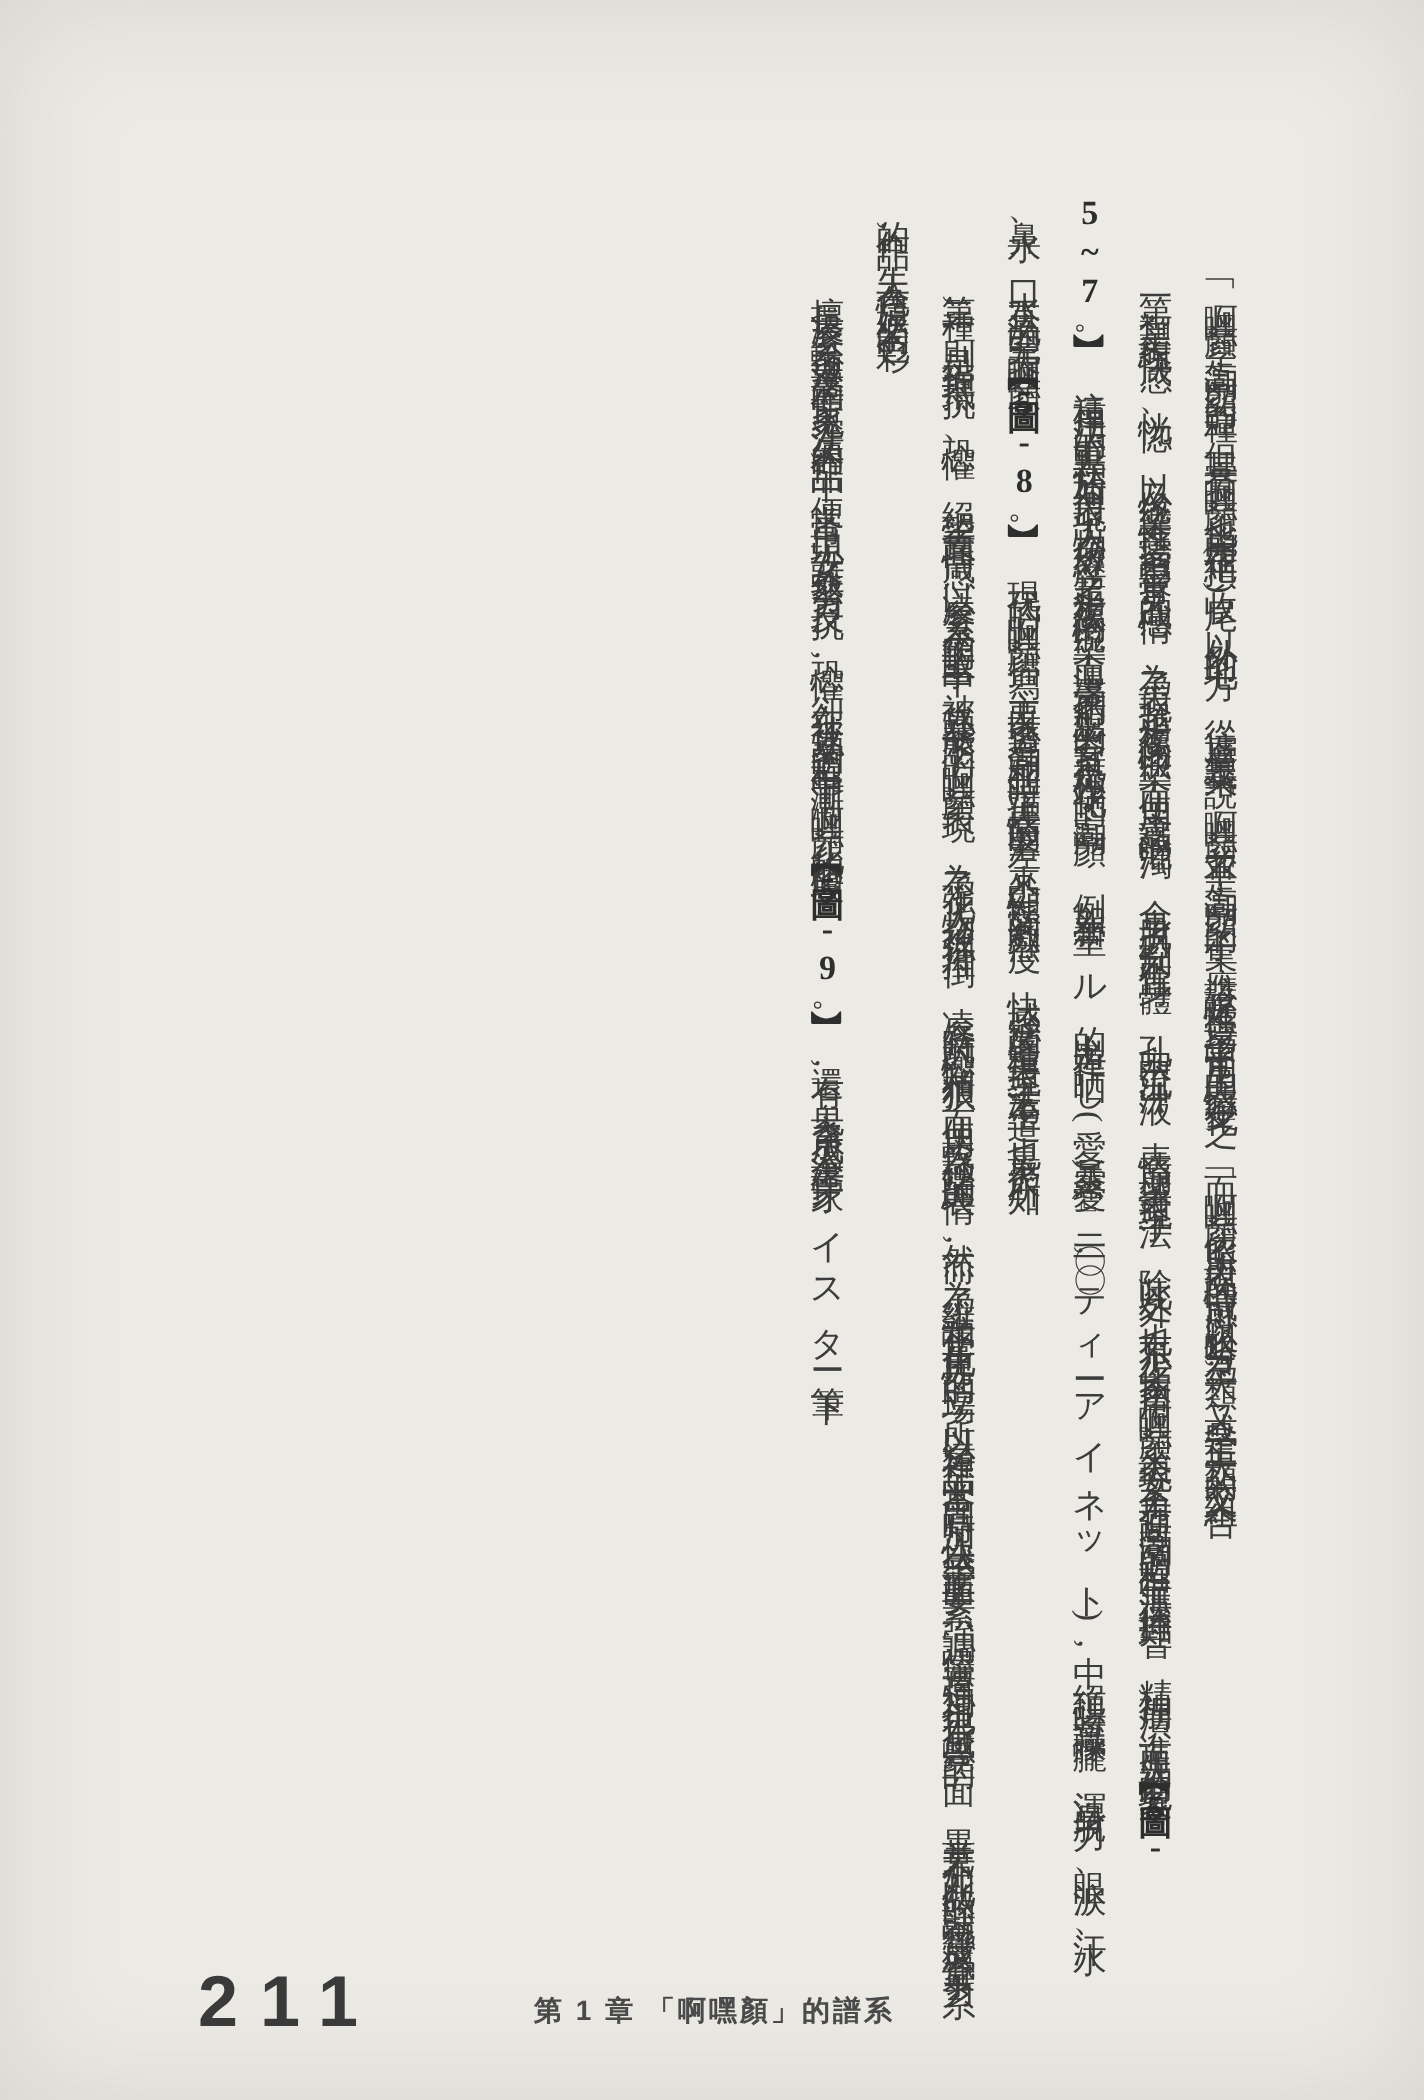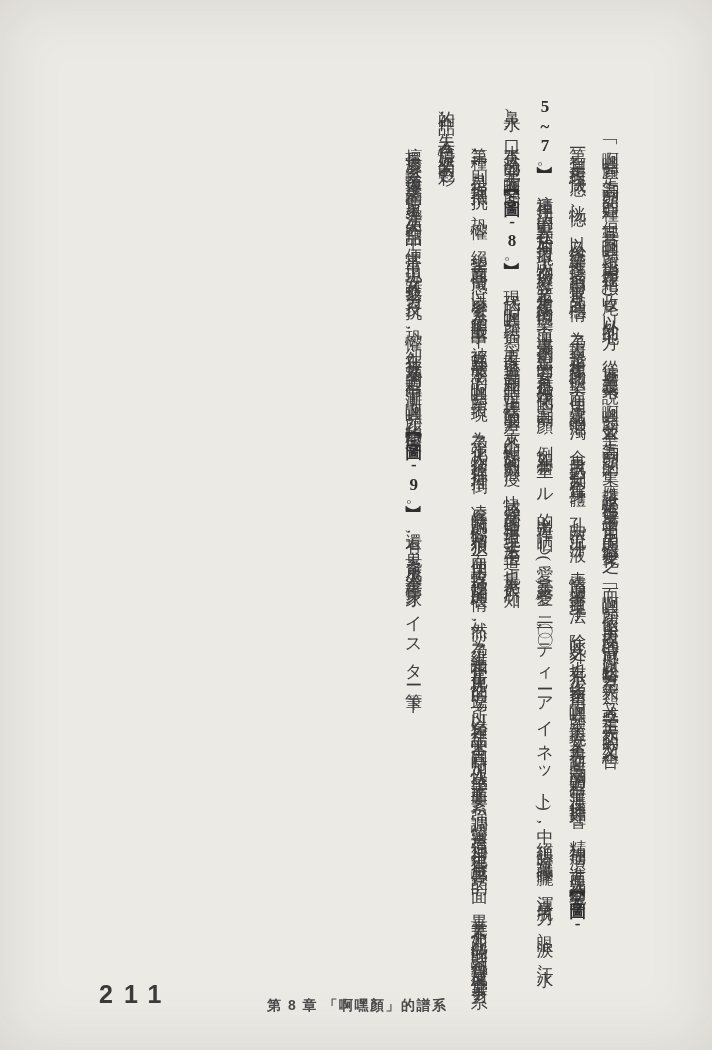--- a/index.html
+++ b/index.html
@@ -36,21 +36,21 @@
   }
   .figref .upright{
     text-orientation:upright;
     letter-spacing:0.5px;
   }
   .footer-page-number{
     position:absolute;
     left:99px;top:980px;
     font-family:"Liberation Sans","DejaVu Sans",sans-serif;
     font-weight:700;
-    font-size:25px;
+    font-size:36px;
     letter-spacing:11px;
     color:#3a3a3a;
   }
   .footer-chapter{
     position:absolute;
     left:267px;top:997px;
     font-family:"Liberation Sans","DejaVu Sans",sans-serif;
     font-weight:600;
     font-size:14px;
     letter-spacing:1.5px;
@@ -64,15 +64,15 @@
 
   <div class="text-area">
       <p class="para">「啊嘿顏」是「高潮顏」的亞種,但其實「啊嘿顏」也能用在絕頂(收尾)以外的地方。從這層意義來說,「啊嘿顏」並不是「高潮顏」的子集,應該說是性愛場景中常用的表情變化之一。而「啊嘿顏」依照所表現的情感可以粗略分為三大類,又或是這三大類的交叉組合。</p>
       <p class="para">第一類是表現快感、恍惚、以及悅樂等性愛描寫中最常見的感情。為了表現超乎想像的快樂,而使用意識的混濁、全身脫力控制不住身體、孔穴中流出汁液、表情崩壞等表現手法。除此之外,也有不少作家會用「啊嘿顏」來表現女主角在迎向高潮的過程中無法保持理智、精神崩潰,進而失神的現象<span class="figref"><span>【</span><span>圖</span><span class="upright">5</span><span class="upright">-</span><span class="upright">5</span><span class="upright">~</span><span class="upright">7</span><span>】</span></span>。這種用法的重點在於如何表現出人物所經歷之超乎想像的悅樂,而漫畫家們想出的答案就是極端化的「高潮顏」。例如新堂エル的出道作『晒し愛(暴露愛)』(二〇一〇,ティーアイネット)中,絕頂時意識朦朧、渾身脫力、眼淚、汗水、鼻水、口水直流的完美「啊嘿顏」<span class="figref"><span>【</span><span>圖</span><span class="upright">5</span><span class="upright">-</span><span class="upright">8</span><span>】</span></span>。現代的「啊嘿顏」描寫,主要以透過高潮和平時端正表情的落差,來凸顯性愛的激烈度、快感強度的這種表現手法為王道,也最為人所知。</p>
       <p class="para">第二種,則是描寫抵抗、恐懼、絕望等負面情感,以凌辱系為主的故事中,被強暴狀態下的「啊嘿顏」表現。為了強化人物被強行推倒、凌辱時的恐懼和狼狽,而使用較為極端的表情。然而,為了維護和正當化男性的立場,所以這類作品中常會同時加入快感等正面要素,強調「儘管遭強迫卻也很有感覺」的一面。畢竟若不如此做的話就會變成獵奇暴力系的作品,失去色情娛樂的色彩。</p>
       <p class="para">擅長凌辱系輪姦漫畫的作家鬼窪浩久的作品中,便常常出現少女雖然努力反抗、恐懼,卻在被強暴的過程中漸漸「啊嘿顏」化的橋段<span class="figref"><span>【</span><span>圖</span><span class="upright">5</span><span class="upright">-</span><span class="upright">9</span><span>】</span></span>。還有,鬼畜系成人漫畫作家オイスター筆下</p>
     </div>
 
   <div class="footer-page-number">211</div>
 
-  <div class="footer-chapter">第 8 章 「啊嘿顏」的譜系</div>
+  <div class="footer-chapter">第 1 章 「啊嘿顏」的譜系</div>
 
 </div>
 
 </body></html>

